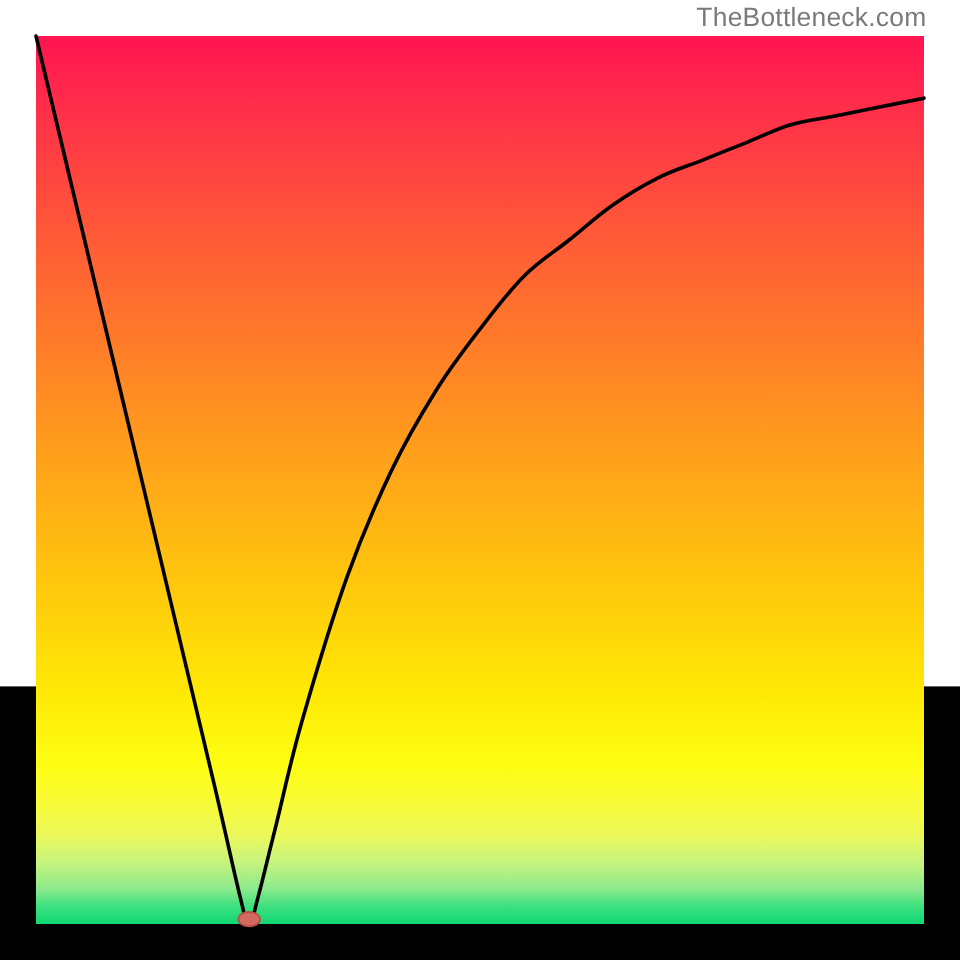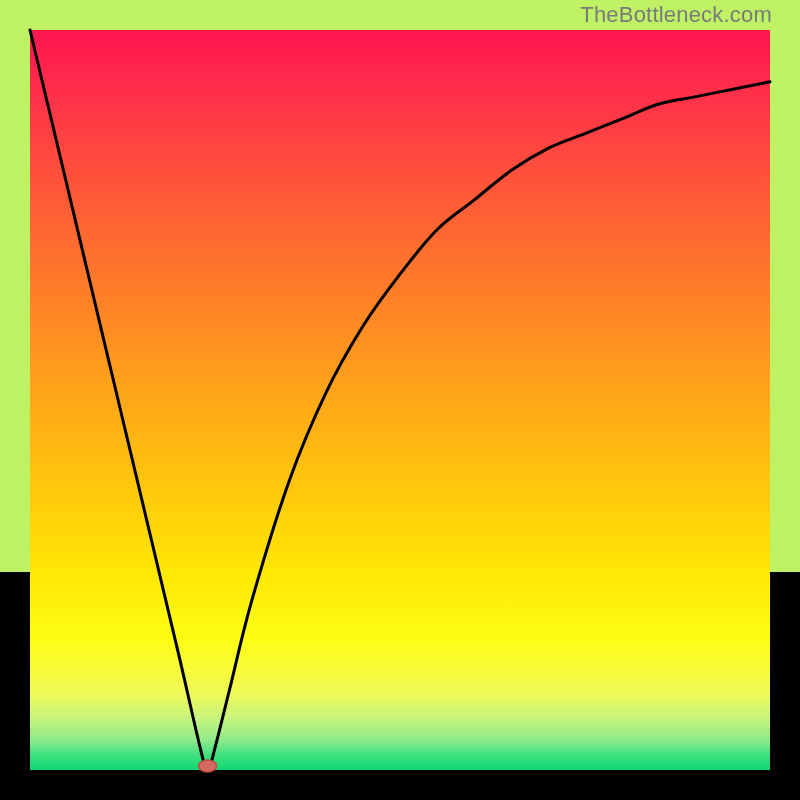--- a/index.html
+++ b/index.html
@@ -10,21 +10,21 @@
     background: #000;
     overflow: hidden;
     font-family: Arial, Helvetica, sans-serif;
   }
   .frame {
     position: absolute;
     top: 0;
     left: 0;
     width: 800px;
     height: 572px;
-    background: #bef264;
+    background: #ffffff;
   }
   .plot-area {
     position: absolute;
     top: 30px;
     left: 30px;
     width: 740px;
     height: 740px;
     
     background: linear-gradient(
       to bottom,

